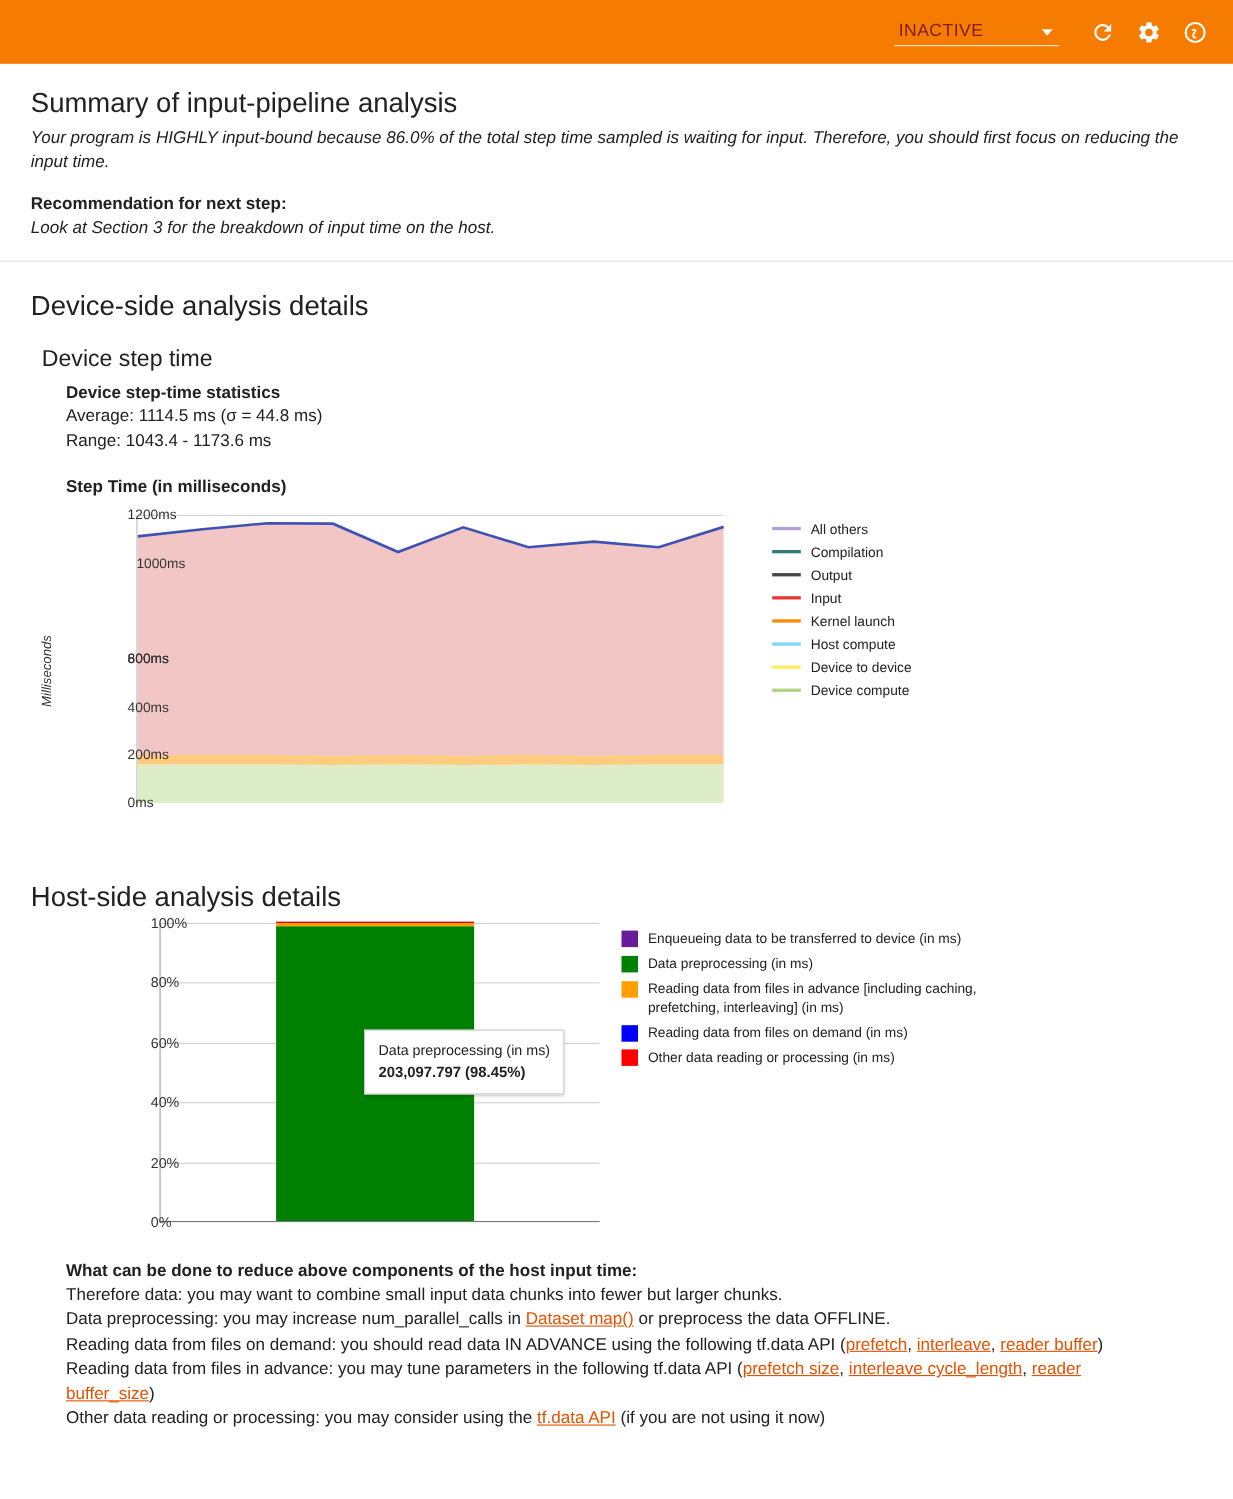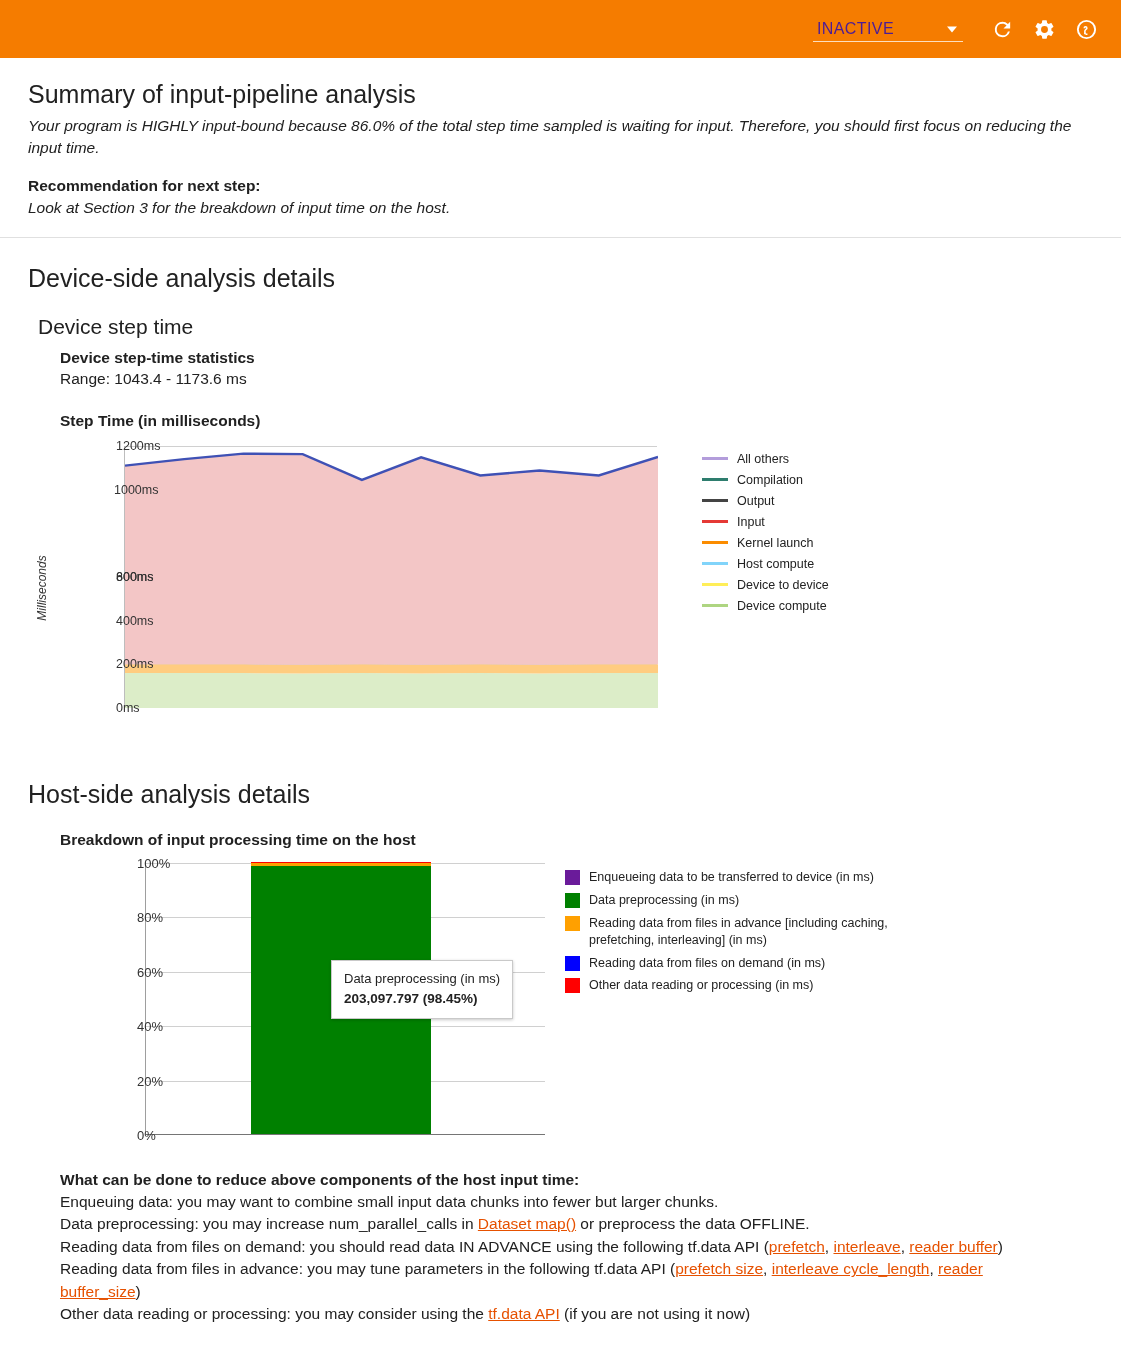--- a/index.html
+++ b/index.html
@@ -25,21 +25,21 @@
   .select-wrap {
     position: relative;
     margin-right: 18px;
   }
   .tool-select {
     appearance: none;
     -webkit-appearance: none;
     background: transparent;
     border: none;
     border-bottom: 1px solid rgba(255,255,255,0.75);
-    color: #4c1d95;
+    color: #7f1d1d;
     font-family: "Liberation Sans", sans-serif;
     font-size: 16px;
     letter-spacing: .4px;
     padding: 4px 34px 4px 4px;
     width: 150px;
     outline: none;
   }
   .select-caret {
     position: absolute;
     right: 6px; top: 50%;
@@ -282,20 +282,21 @@
   <div class="rec-label">Recommendation for next step:</div>
   <p class="italic-line">Look at Section 3 for the breakdown of input time on the host.</p>
 </div>
 
 <div class="section">
   <h2 class="device-title">Device-side analysis details</h2>
   <h3 class="sub-title">Device step time</h3>
 
   <div class="stats-block">
     <div class="stats-head">Device step-time statistics</div>
+    <div class="stats-line">Average: 1114.5 ms (σ = 44.8 ms)</div>
     <div class="stats-line">Range: 1043.4 - 1173.6 ms</div>
   </div>
 
   <div class="chart-head">Step Time (in milliseconds)</div>
 
   <div class="chart-row">
     <div class="steptime-chart">
       <div class="y-axis-label">Milliseconds</div>
       <div class="plot" id="steptime-plot">
           <div class="gridline" style="top: 218.333px;"></div>
@@ -310,21 +311,21 @@
             <path d="M 0 19.649999999999977 L 59.22222222222222 13.100000000000023 L 118.44444444444444 7.64166666666668 L 177.66666666666666 8.078333333333347 L 236.88888888888889 33.84166666666667 L 296.11111111111114 11.353333333333325 L 355.3333333333333 29.475000000000023 L 414.55555555555554 24.453333333333347 L 473.77777777777777 29.475000000000023 L 533 10.916666666666657 L 533 218.33333333333334 L 473.77777777777777 218.33333333333334 L 414.55555555555554 218.76999999999998 L 355.3333333333333 218.33333333333334 L 296.11111111111114 218.76999999999998 L 236.88888888888889 218.33333333333334 L 177.66666666666666 218.76999999999998 L 118.44444444444444 218.33333333333334 L 59.22222222222222 218.33333333333334 L 0 218.33333333333334 Z" fill="#f3c6c6"></path>
             <path d="M 0 19.649999999999977 L 59.22222222222222 13.100000000000023 L 118.44444444444444 7.64166666666668 L 177.66666666666666 8.078333333333347 L 236.88888888888889 33.84166666666667 L 296.11111111111114 11.353333333333325 L 355.3333333333333 29.475000000000023 L 414.55555555555554 24.453333333333347 L 473.77777777777777 29.475000000000023 L 533 10.916666666666657" fill="none" stroke="#3f51b5" stroke-width="2.4"></path>
           </svg>
         </div>
       <div id="steptime-yticks">
           <div class="ytick" style="top: 270px; left: 84px; position: absolute; transform: translate(-100%, -50%);">0ms</div>
           <div class="ytick" style="top: 226.333px; left: 84px; position: absolute; transform: translate(-100%, -50%);">200ms</div>
           <div class="ytick" style="top: 182.667px; left: 84px; position: absolute; transform: translate(-100%, -50%);">400ms</div>
           <div class="ytick" style="top: 139px; left: 84px; position: absolute; transform: translate(-100%, -50%);">600ms</div>
           <div class="ytick" style="top: 95.3333px; left: 84px; position: absolute; transform: translate(-100%, -50%); margin-top: 44px;">800ms</div>
-          <div class="ytick" style="top: 51.6667px; left: 82px; position: absolute; transform: translate(-100%, -50%); text-align: center;">1000ms</div>
+          <div class="ytick" style="top: 51.6667px; left: 92px; position: absolute; transform: translate(-100%, -50%); text-align: center;">1000ms</div>
           <div class="ytick" style="top: 8px; left: 84px; position: absolute; transform: translate(-100%, -50%);">1200ms</div>
         </div>
     </div>
     <div class="legend" id="steptime-legend">
         <div class="legend-item">
           <span class="legend-swatch" style="background: rgb(179, 157, 219);"></span>
           <span>All others</span>
         </div>
         <div class="legend-item">
           <span class="legend-swatch" style="background: rgb(46, 125, 110);"></span>
@@ -353,21 +354,20 @@
         <div class="legend-item">
           <span class="legend-swatch" style="background: rgb(174, 213, 129);"></span>
           <span>Device compute</span>
         </div>
       </div>
   </div>
 </div>
 
 <div class="section">
   <h2 class="host-title">Host-side analysis details</h2>
-  <div class="bd-head">Breakdown of input processing time on the host</div>
 
   <div class="host-row">
     <div class="host-chart">
       <div class="host-plot" id="host-plot">
           <div class="gridline" style="top: 217.6px;"></div>
           <div class="gridline" style="top: 163.2px;"></div>
           <div class="gridline" style="top: 108.8px;"></div>
           <div class="gridline" style="top: 54.4px;"></div>
           <div class="gridline" style="top: 0px;"></div>
           <div class="bar" style="left: 105px; width: 180px; height: 267.784px; bottom: 0px; background: rgb(0, 128, 0);"></div>
@@ -407,19 +407,19 @@
         </div>
         <div class="host-legend-item">
           <span class="host-swatch" style="background: rgb(255, 0, 0);"></span>
           <span style="max-width: 300px; display: inline-block;">Other data reading or processing (in ms)</span>
         </div>
       </div>
   </div>
 
   <div class="advice">
     <div class="advice-head">What can be done to reduce above components of the host input time:</div>
-    <p>Enqueuing data: you may want to combine small input data chunks into fewer but larger chunks.</p>
+    <p>Therefore data: you may want to combine small input data chunks into fewer but larger chunks.</p>
     <p><span>Data preprocessing: you may increase num_parallel_calls in </span><a href="#">Dataset map()</a><span> or preprocess the data OFFLINE.</span></p>
     <p><span>Reading data from files on demand: you should read data IN ADVANCE using the following tf.data API (</span><a href="#">prefetch</a><span>, </span><a href="#">interleave</a><span>, </span><a href="#">reader buffer</a><span>)</span></p>
     <p><span>Reading data from files in advance: you may tune parameters in the following tf.data API (</span><a href="#">prefetch size</a><span>, </span><a href="#">interleave cycle_length</a><span>, </span><a href="#">reader buffer_size</a><span>)</span></p>
     <p><span>Other data reading or processing: you may consider using the </span><a href="#">tf.data API</a><span> (if you are not using it now)</span></p>
   </div>
 </div>
 
 </body></html>

